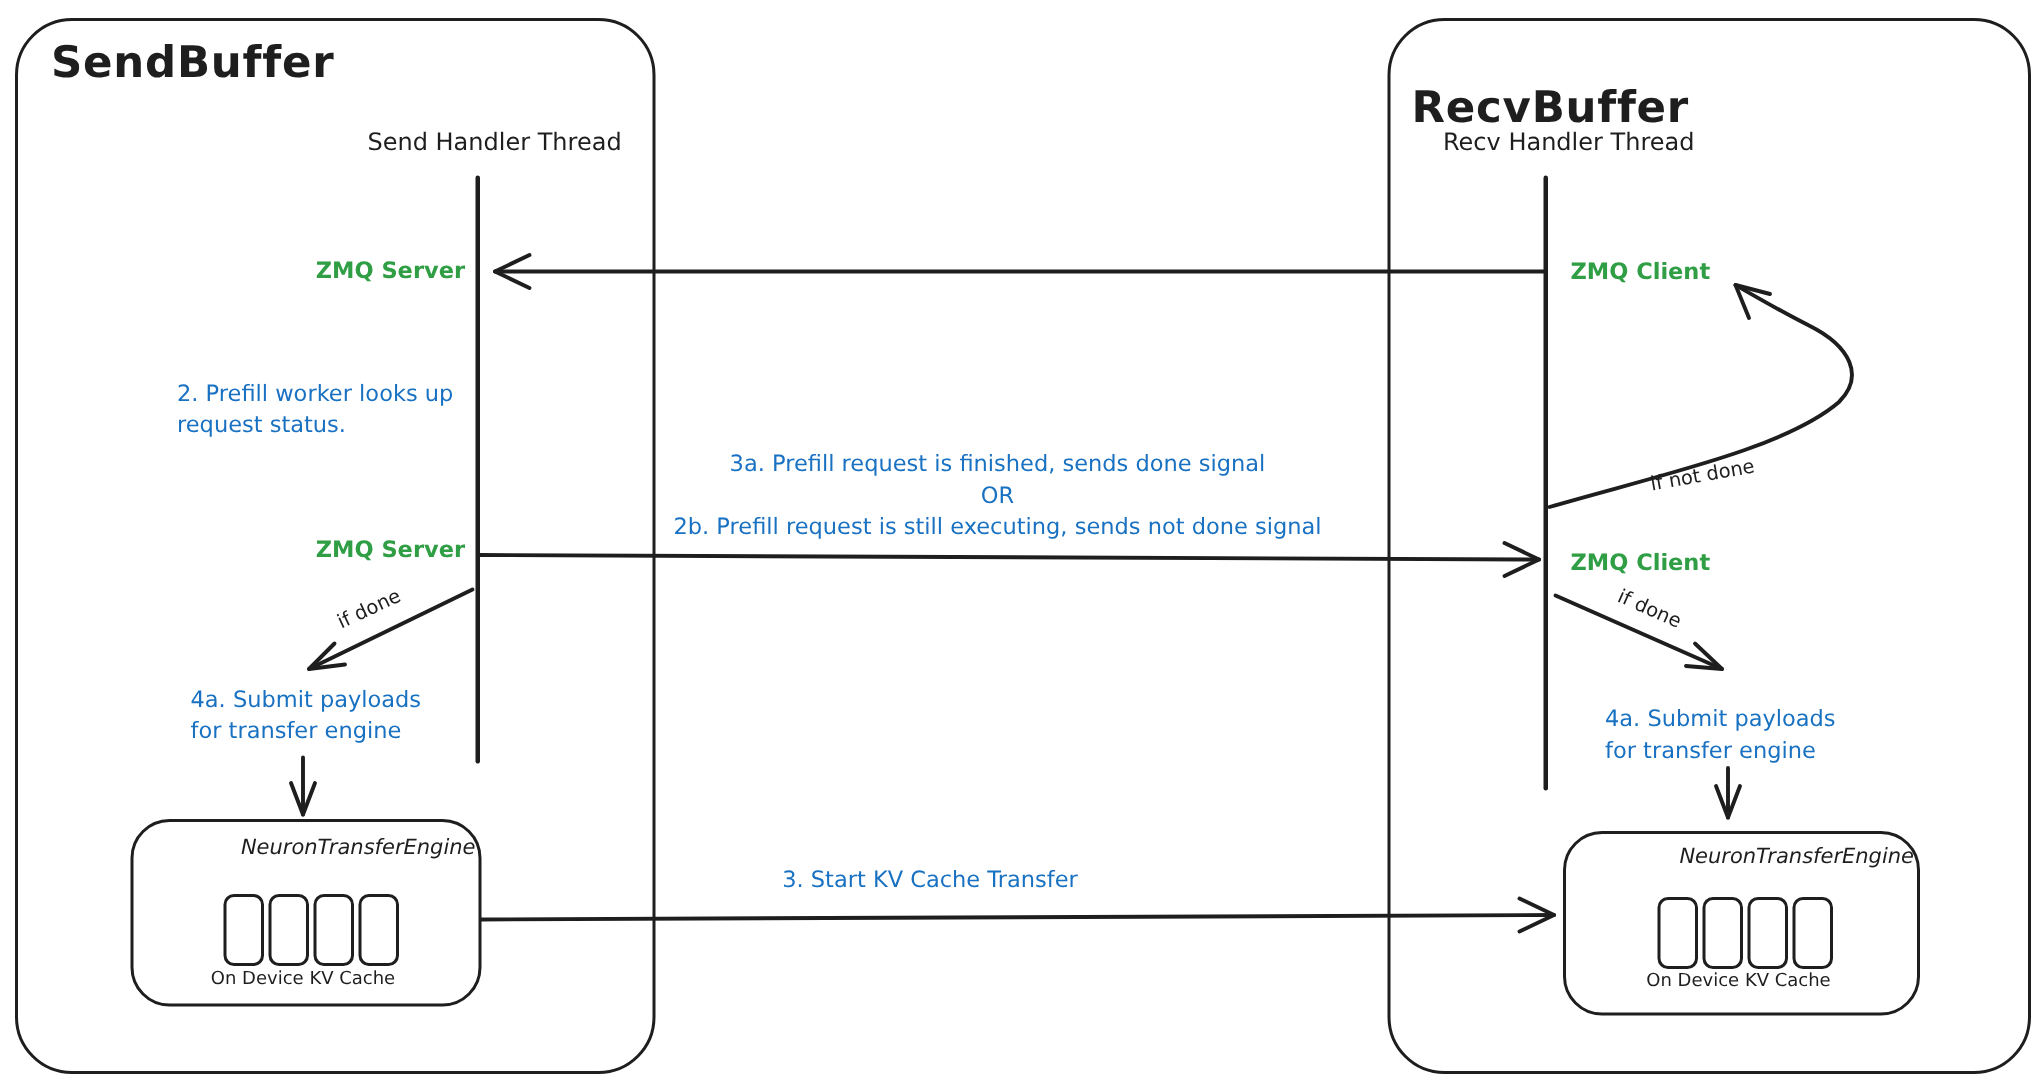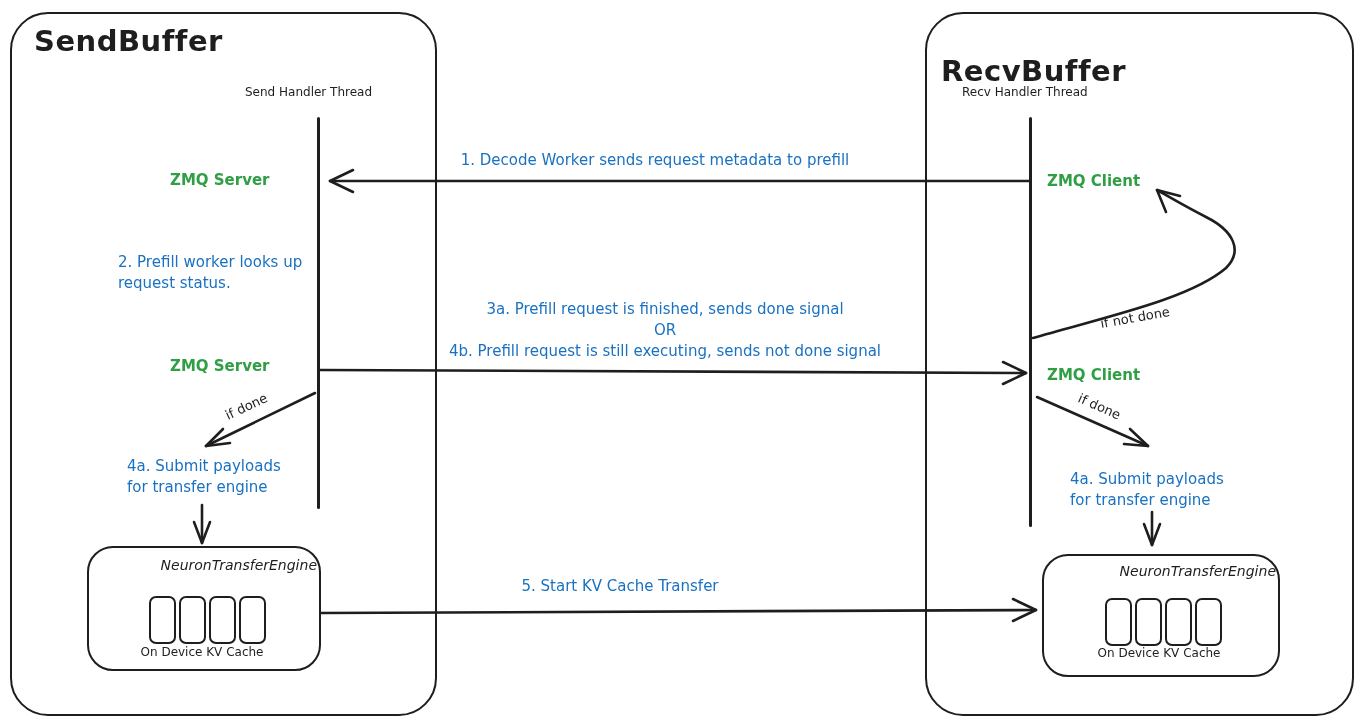--- a/index.html
+++ b/index.html
@@ -2,24 +2,24 @@
 <html><head>
 <meta charset="utf-8">
 <style>
   html,body{margin:0;padding:0;background:#ffffff;}
   .canvas{
     position:relative;width:1361px;height:727px;background:#ffffff;
     font-family:"DejaVu Sans","Liberation Sans",sans-serif;color:#1e1e1e;overflow:hidden;
   }
   .outer-box{position:absolute;border:2.5px solid #1e1e1e;border-radius:38px;background:transparent;}
   .box-title{position:absolute;font-size:29px;font-weight:600;letter-spacing:.5px;white-space:nowrap;}
-  .thread-label{position:absolute;font-size:12px;white-space:nowrap;}
+  .thread-label{position:absolute;font-size:16px;white-space:nowrap;}
   .lifeline{position:absolute;width:3px;background:#1e1e1e;border-radius:2px;}
   .zmq{position:absolute;font-size:15px;font-weight:600;color:#2f9e44;white-space:nowrap;}
-  .zmq-left{width:140px;}
+  .zmq-left{text-align:right;width:140px;}
   .note{position:absolute;font-size:15px;line-height:21px;color:#1971c2;font-weight:500;}
   .center{text-align:center;}
   .cond{position:absolute;font-size:13px;color:#1e1e1e;white-space:nowrap;}
   .engine-box{position:absolute;border:2.5px solid #1e1e1e;border-radius:26px;background:#ffffff;}
   .engine-title{position:absolute;font-size:14px;font-style:italic;text-align:right;white-space:nowrap;}
   .cache-row{position:absolute;display:flex;gap:3px;}
   .cache-slot{width:23px;height:44px;border:2px solid #1e1e1e;border-radius:7px;background:#ffffff;}
   .cache-label{position:absolute;font-size:12px;text-align:center;white-space:nowrap;}
   svg.connectors{position:absolute;left:0;top:0;pointer-events:none;}
   svg.connectors path{stroke:#1e1e1e;stroke-width:2.6;fill:none;stroke-linecap:round;stroke-linejoin:round;}
@@ -74,30 +74,29 @@
       <path d="M 1033 338 C 1105 317 1190 299 1226 268 C 1243 251 1234 231 1206 217 C 1188 208 1171 198 1157 190"></path>
       <path d="M 1157 190 L 1180 196 M 1157 190 L 1166 212"></path>
     </g>
   </svg>
 
   <div class="zmq zmq-left" style="left:170px;top:171px;">ZMQ Server</div>
   <div class="zmq zmq-left" style="left:170px;top:357px;">ZMQ Server</div>
   <div class="zmq" style="left:1047px;top:172px;">ZMQ Client</div>
   <div class="zmq" style="left:1047px;top:366px;">ZMQ Client</div>
 
-  <div class="note center" style="left:400px;top:150px;width:510px;">1. Decode Worker sends request metadata to prefill</div>
   <div class="note" style="left:118px;top:252px;width:200px;">2. Prefill worker looks up request status.</div>
   <div class="note center" style="left:385px;top:299px;width:560px;">
     <div>3a. Prefill request is finished, sends done signal</div>
     <div>OR</div>
-    <div>4b. Prefill request is still executing, sends not done signal</div>
+    <div>2b. Prefill request is still executing, sends not done signal</div>
   </div>
   <div class="note" style="left:127px;top:456px;width:172px;">4a. Submit payloads for transfer engine</div>
   <div class="note" style="left:1070px;top:469px;width:172px;">4a. Submit payloads for transfer engine</div>
-  <div class="note center" style="left:455px;top:576px;width:330px;">5. Start KV Cache Transfer</div>
+  <div class="note center" style="left:455px;top:576px;width:330px;">3. Start KV Cache Transfer</div>
 
   <div class="cond" style="left:224px;top:399px;transform:rotate(-25deg);">if done</div>
   <div class="cond" style="left:1077px;top:399px;transform:rotate(24deg);">if done</div>
   <div class="cond" style="left:1100px;top:310px;transform:rotate(-10deg);">if not done</div>
 
   <div class="engine-box" style="left:87px;top:546px;width:230px;height:121px;"></div>
   <div class="engine-title" style="left:87px;top:557px;width:230px;">NeuronTransferEngine</div>
   <div class="cache-row" style="left:149px;top:596px;">
     <div class="cache-slot"></div>
     <div class="cache-slot"></div>

